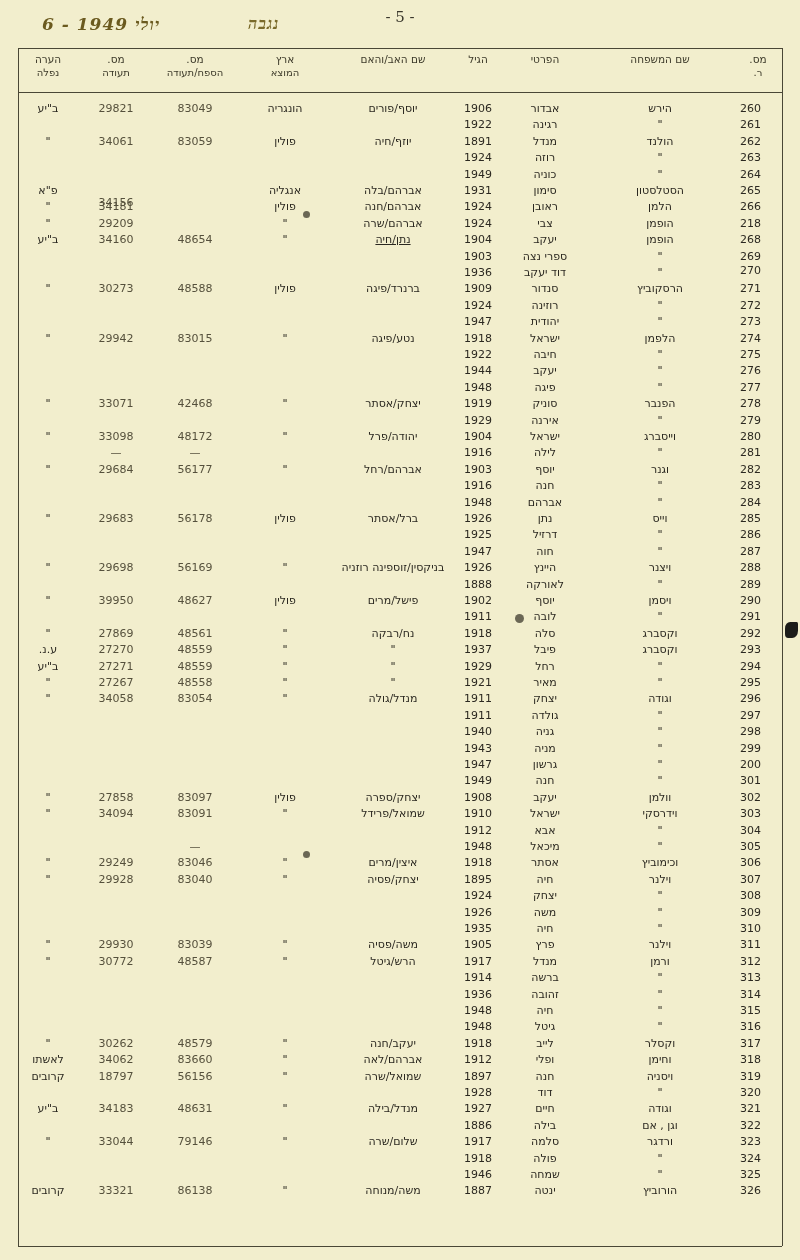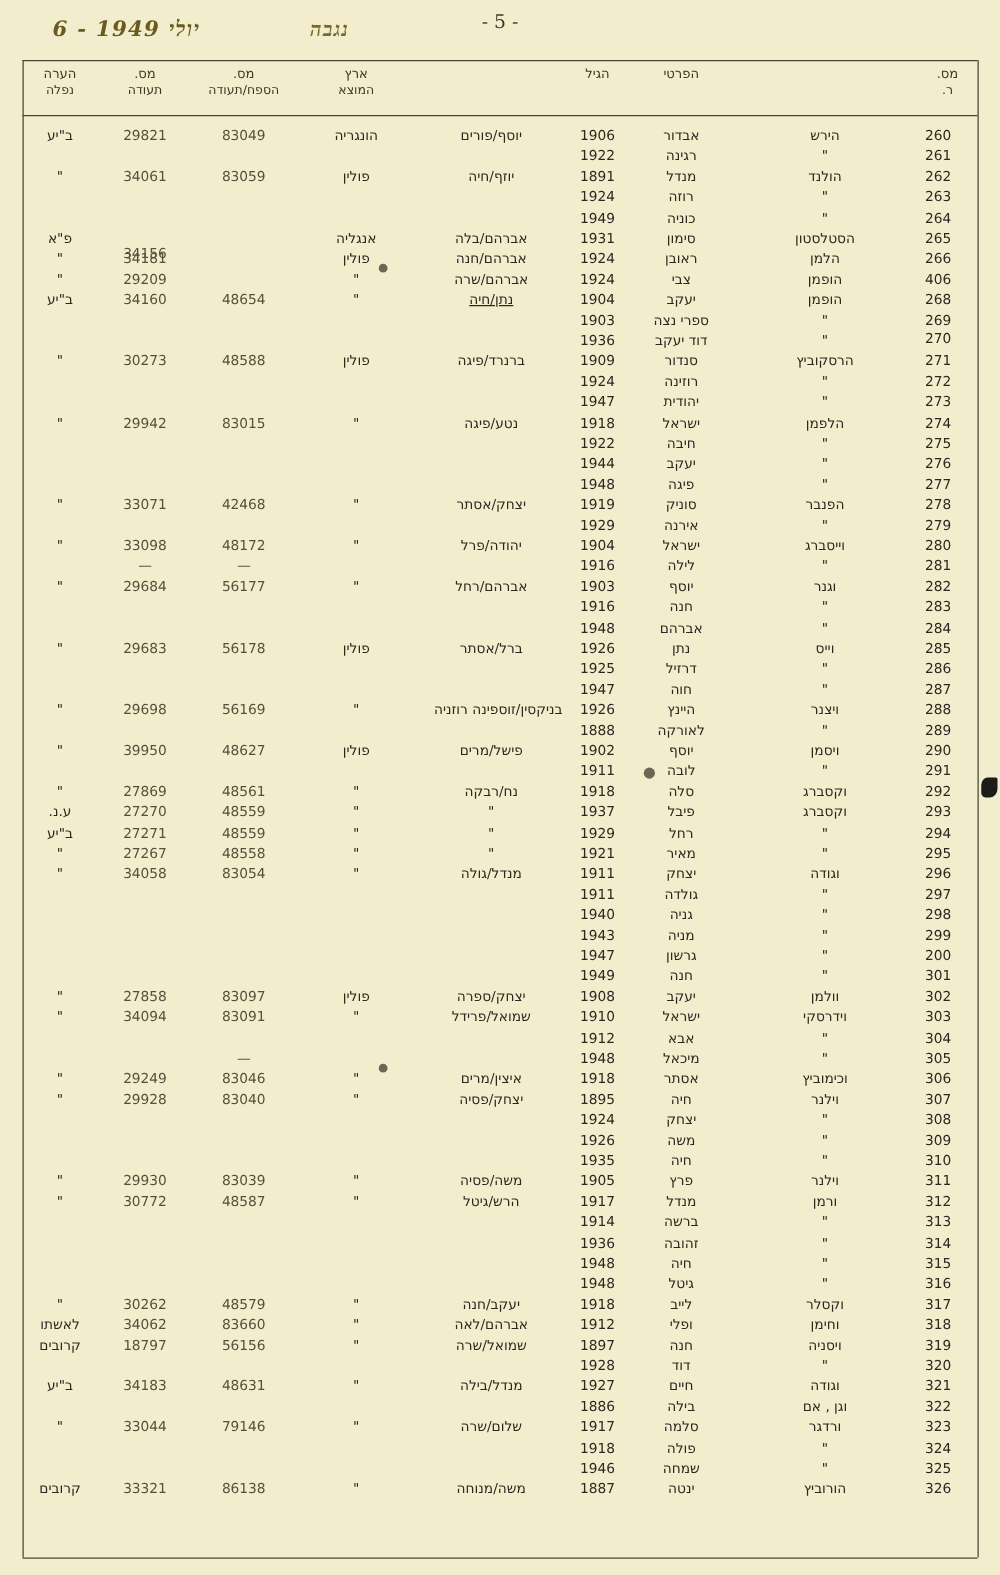--- a/index.html
+++ b/index.html
@@ -108,25 +108,31 @@
   <div class="rule" id="rule-top"></div>
   <div class="rule" id="rule-mid"></div>
   <div class="rule" id="rule-bot"></div>
   <div class="vrule" id="v-left"></div>
   <div class="vrule" id="v-right"></div>
 
   <div class="hdr" id="h-num">
     <div>מס.</div>
     <div class="l2">ר.</div>
   </div>
+  <div class="hdr" id="h-fam">
+    <div>שם המשפחה</div>
+  </div>
   <div class="hdr" id="h-priv">
     <div>הפרטי</div>
   </div>
   <div class="hdr" id="h-age">
     <div>הגיל</div>
+  </div>
+  <div class="hdr" id="h-parents">
+    <div>שם האב/והאם</div>
   </div>
   <div class="hdr" id="h-country">
     <div>ארץ</div>
     <div class="l2">המוצא</div>
   </div>
   <div class="hdr" id="h-id">
     <div>מס.</div>
     <div class="l2">הספח/תעודה</div>
   </div>
   <div class="hdr" id="h-num2">
@@ -193,21 +199,21 @@
         <div class="cell c-num" style="top: 200.4px;">266</div>
         <div class="cell c-fam" style="top: 200.4px;">הלמן</div>
         <div class="cell c-priv" style="top: 200.4px;">ראובן</div>
         <div class="cell c-age" style="top: 200.4px;">1924</div>
         <div class="cell c-par" style="top: 200.4px;">אברהם/חנה</div>
         <div class="cell c-cty" style="top: 200.4px;">פולין</div>
         <div class="cell c-id2 faded" style="top: 200.4px;">34181</div>
         <div class="cell c-rem" style="top: 200.4px;">"</div>
       </div>
       <div>
-        <div class="cell c-num" style="top: 216.8px;">406</div>
+        <div class="cell c-num" style="top: 216.8px;">218</div>
         <div class="cell c-fam" style="top: 216.8px;">הופמן</div>
         <div class="cell c-priv" style="top: 216.8px;">צבי</div>
         <div class="cell c-age" style="top: 216.8px;">1924</div>
         <div class="cell c-par" style="top: 216.8px;">אברהם/שרה</div>
         <div class="cell c-cty" style="top: 216.8px;">"</div>
         <div class="cell c-id2 faded" style="top: 216.8px;">29209</div>
         <div class="cell c-rem" style="top: 216.8px;">"</div>
       </div>
       <div>
         <div class="cell c-num" style="top: 233.2px;">268</div>
@@ -364,21 +370,21 @@
         <div class="cell c-num" style="top: 544.8px;">287</div>
         <div class="cell c-fam" style="top: 544.8px;">"</div>
         <div class="cell c-priv" style="top: 544.8px;">חוה</div>
         <div class="cell c-age" style="top: 544.8px;">1947</div>
       </div>
       <div>
         <div class="cell c-num" style="top: 561.2px;">288</div>
         <div class="cell c-fam" style="top: 561.2px;">ויצנר</div>
         <div class="cell c-priv" style="top: 561.2px;">היינץ</div>
         <div class="cell c-age" style="top: 561.2px;">1926</div>
-        <div class="cell c-par" style="top: 561.2px; text-align: right;">בניקסין/זוספינה רוזניה</div>
+        <div class="cell c-par" style="top: 561.2px;">בניקסין/זוספינה רוזניה</div>
         <div class="cell c-cty" style="top: 561.2px;">"</div>
         <div class="cell c-id faded" style="top: 561.2px;">56169</div>
         <div class="cell c-id2 faded" style="top: 561.2px;">29698</div>
         <div class="cell c-rem" style="top: 561.2px;">"</div>
       </div>
       <div>
         <div class="cell c-num" style="top: 577.6px;">289</div>
         <div class="cell c-fam" style="top: 577.6px;">"</div>
         <div class="cell c-priv" style="top: 577.6px;">לאורקה</div>
         <div class="cell c-age" style="top: 577.6px;">1888</div>

